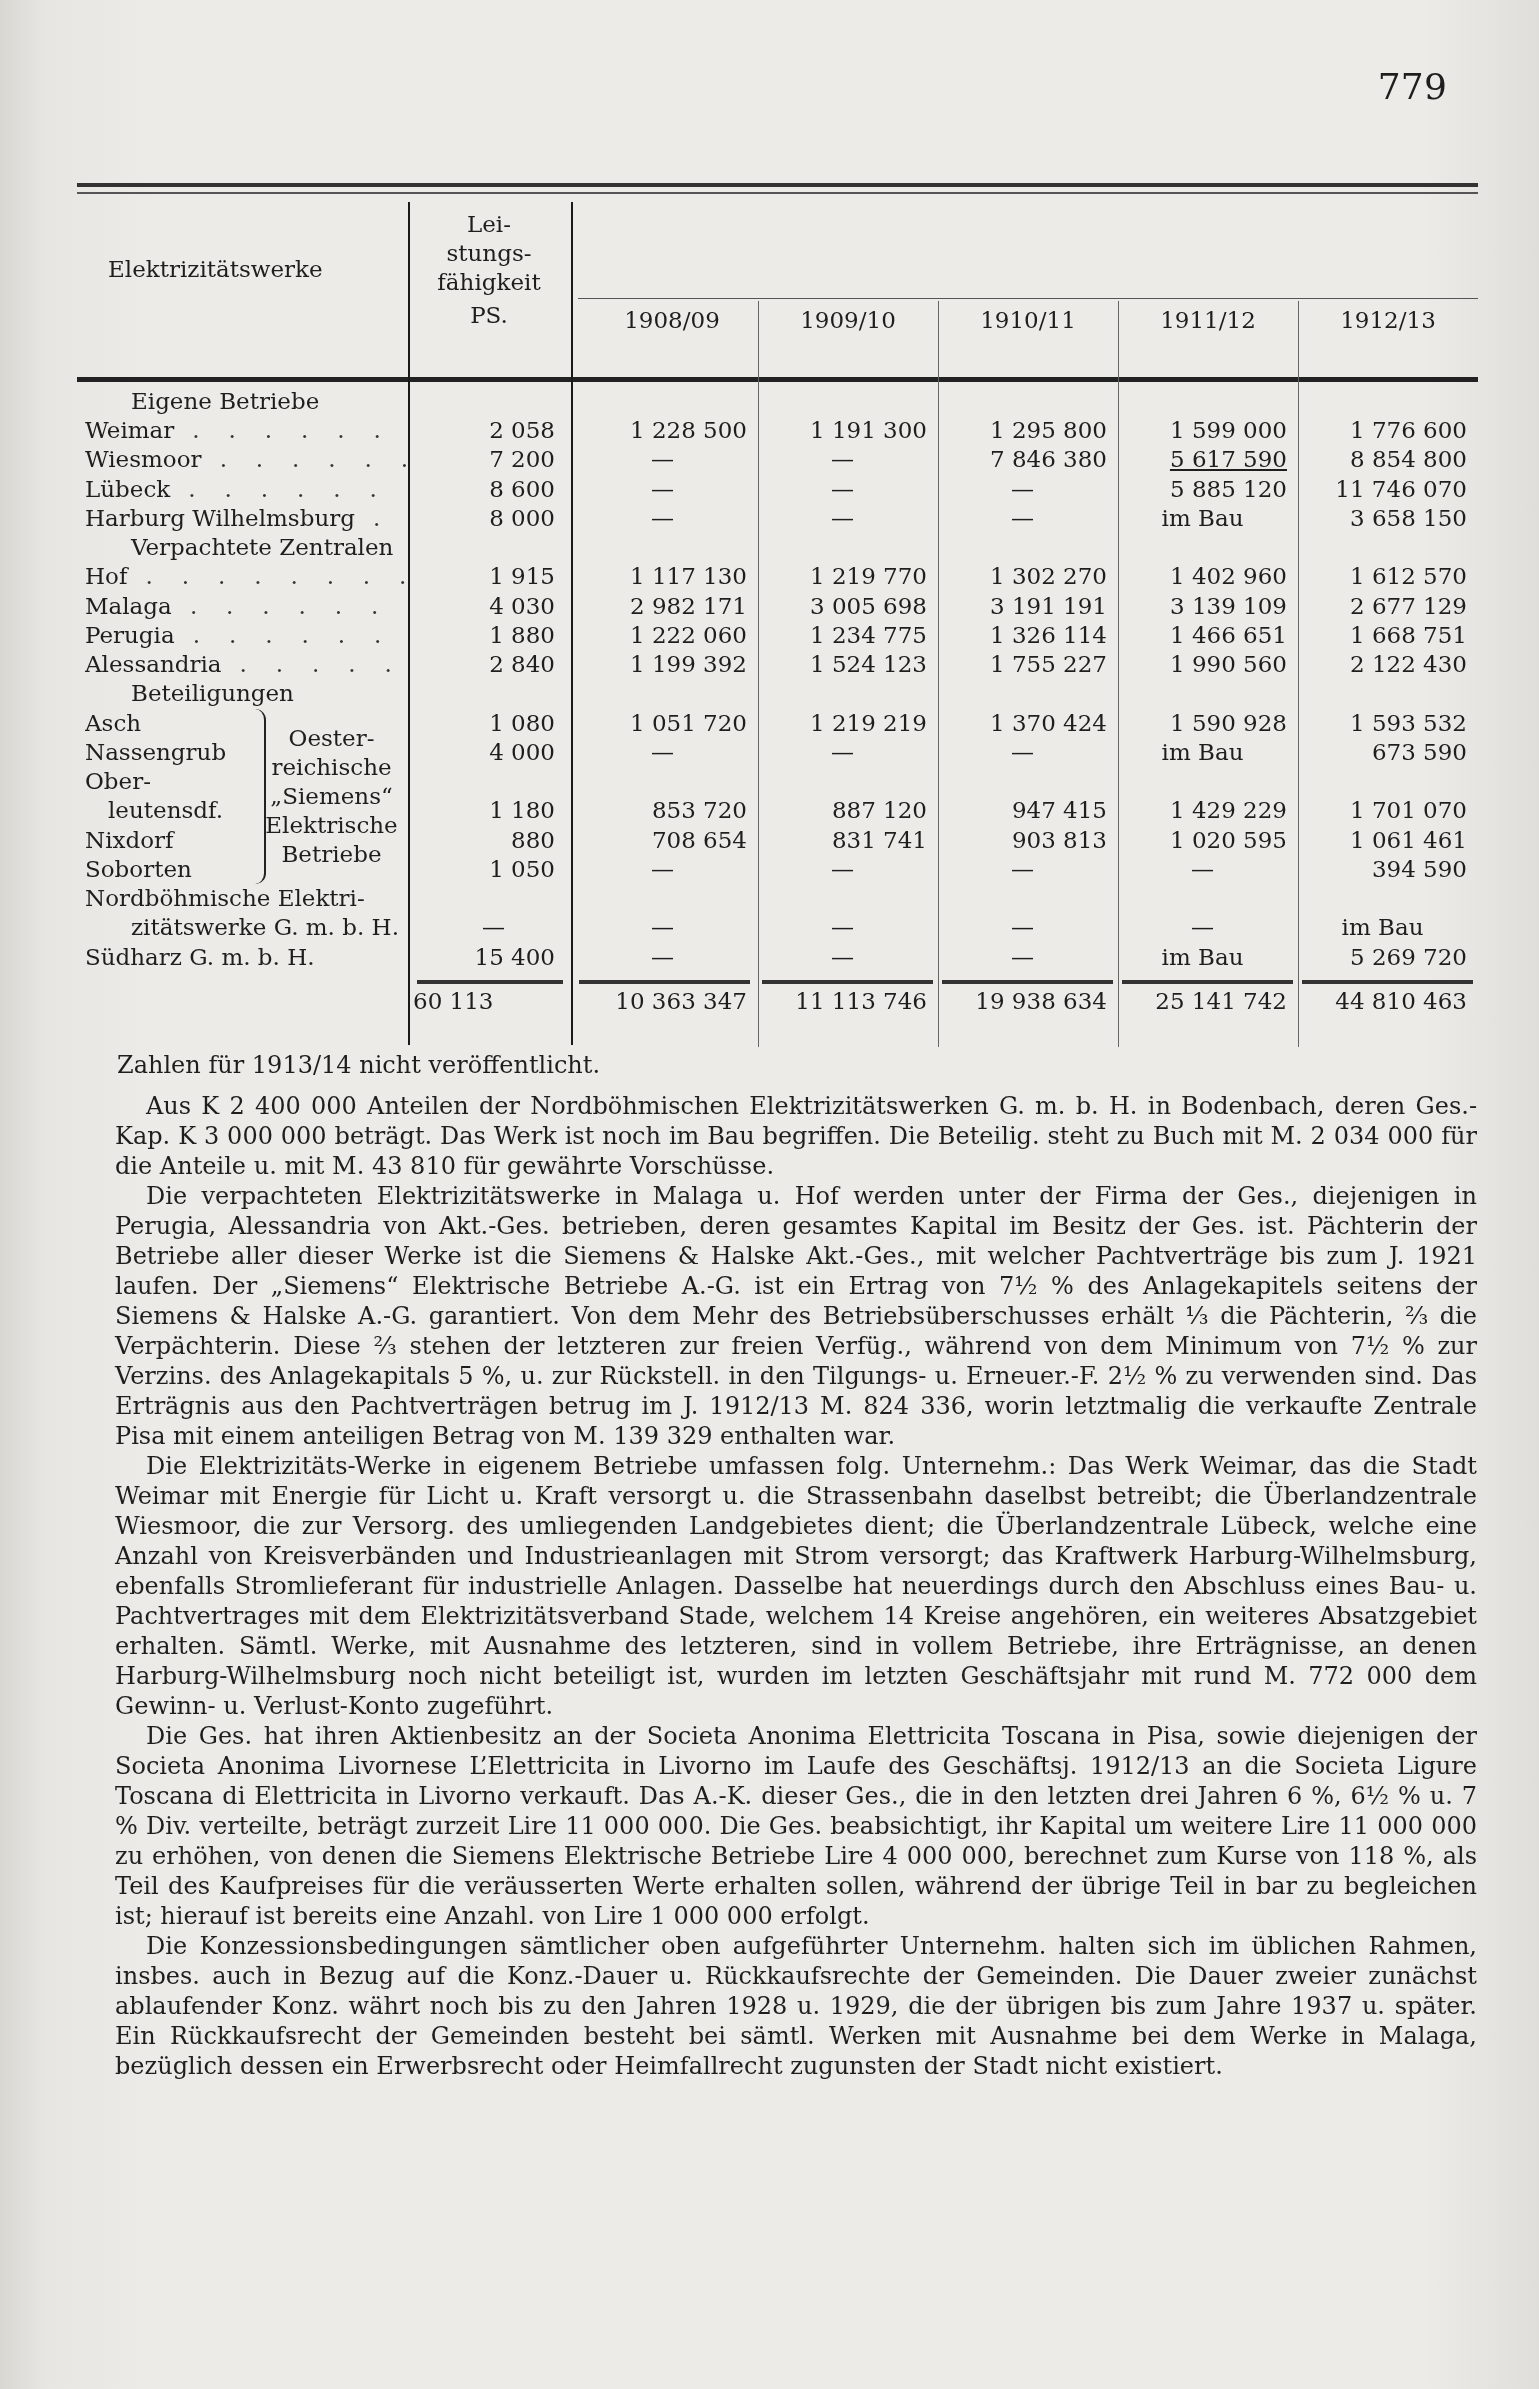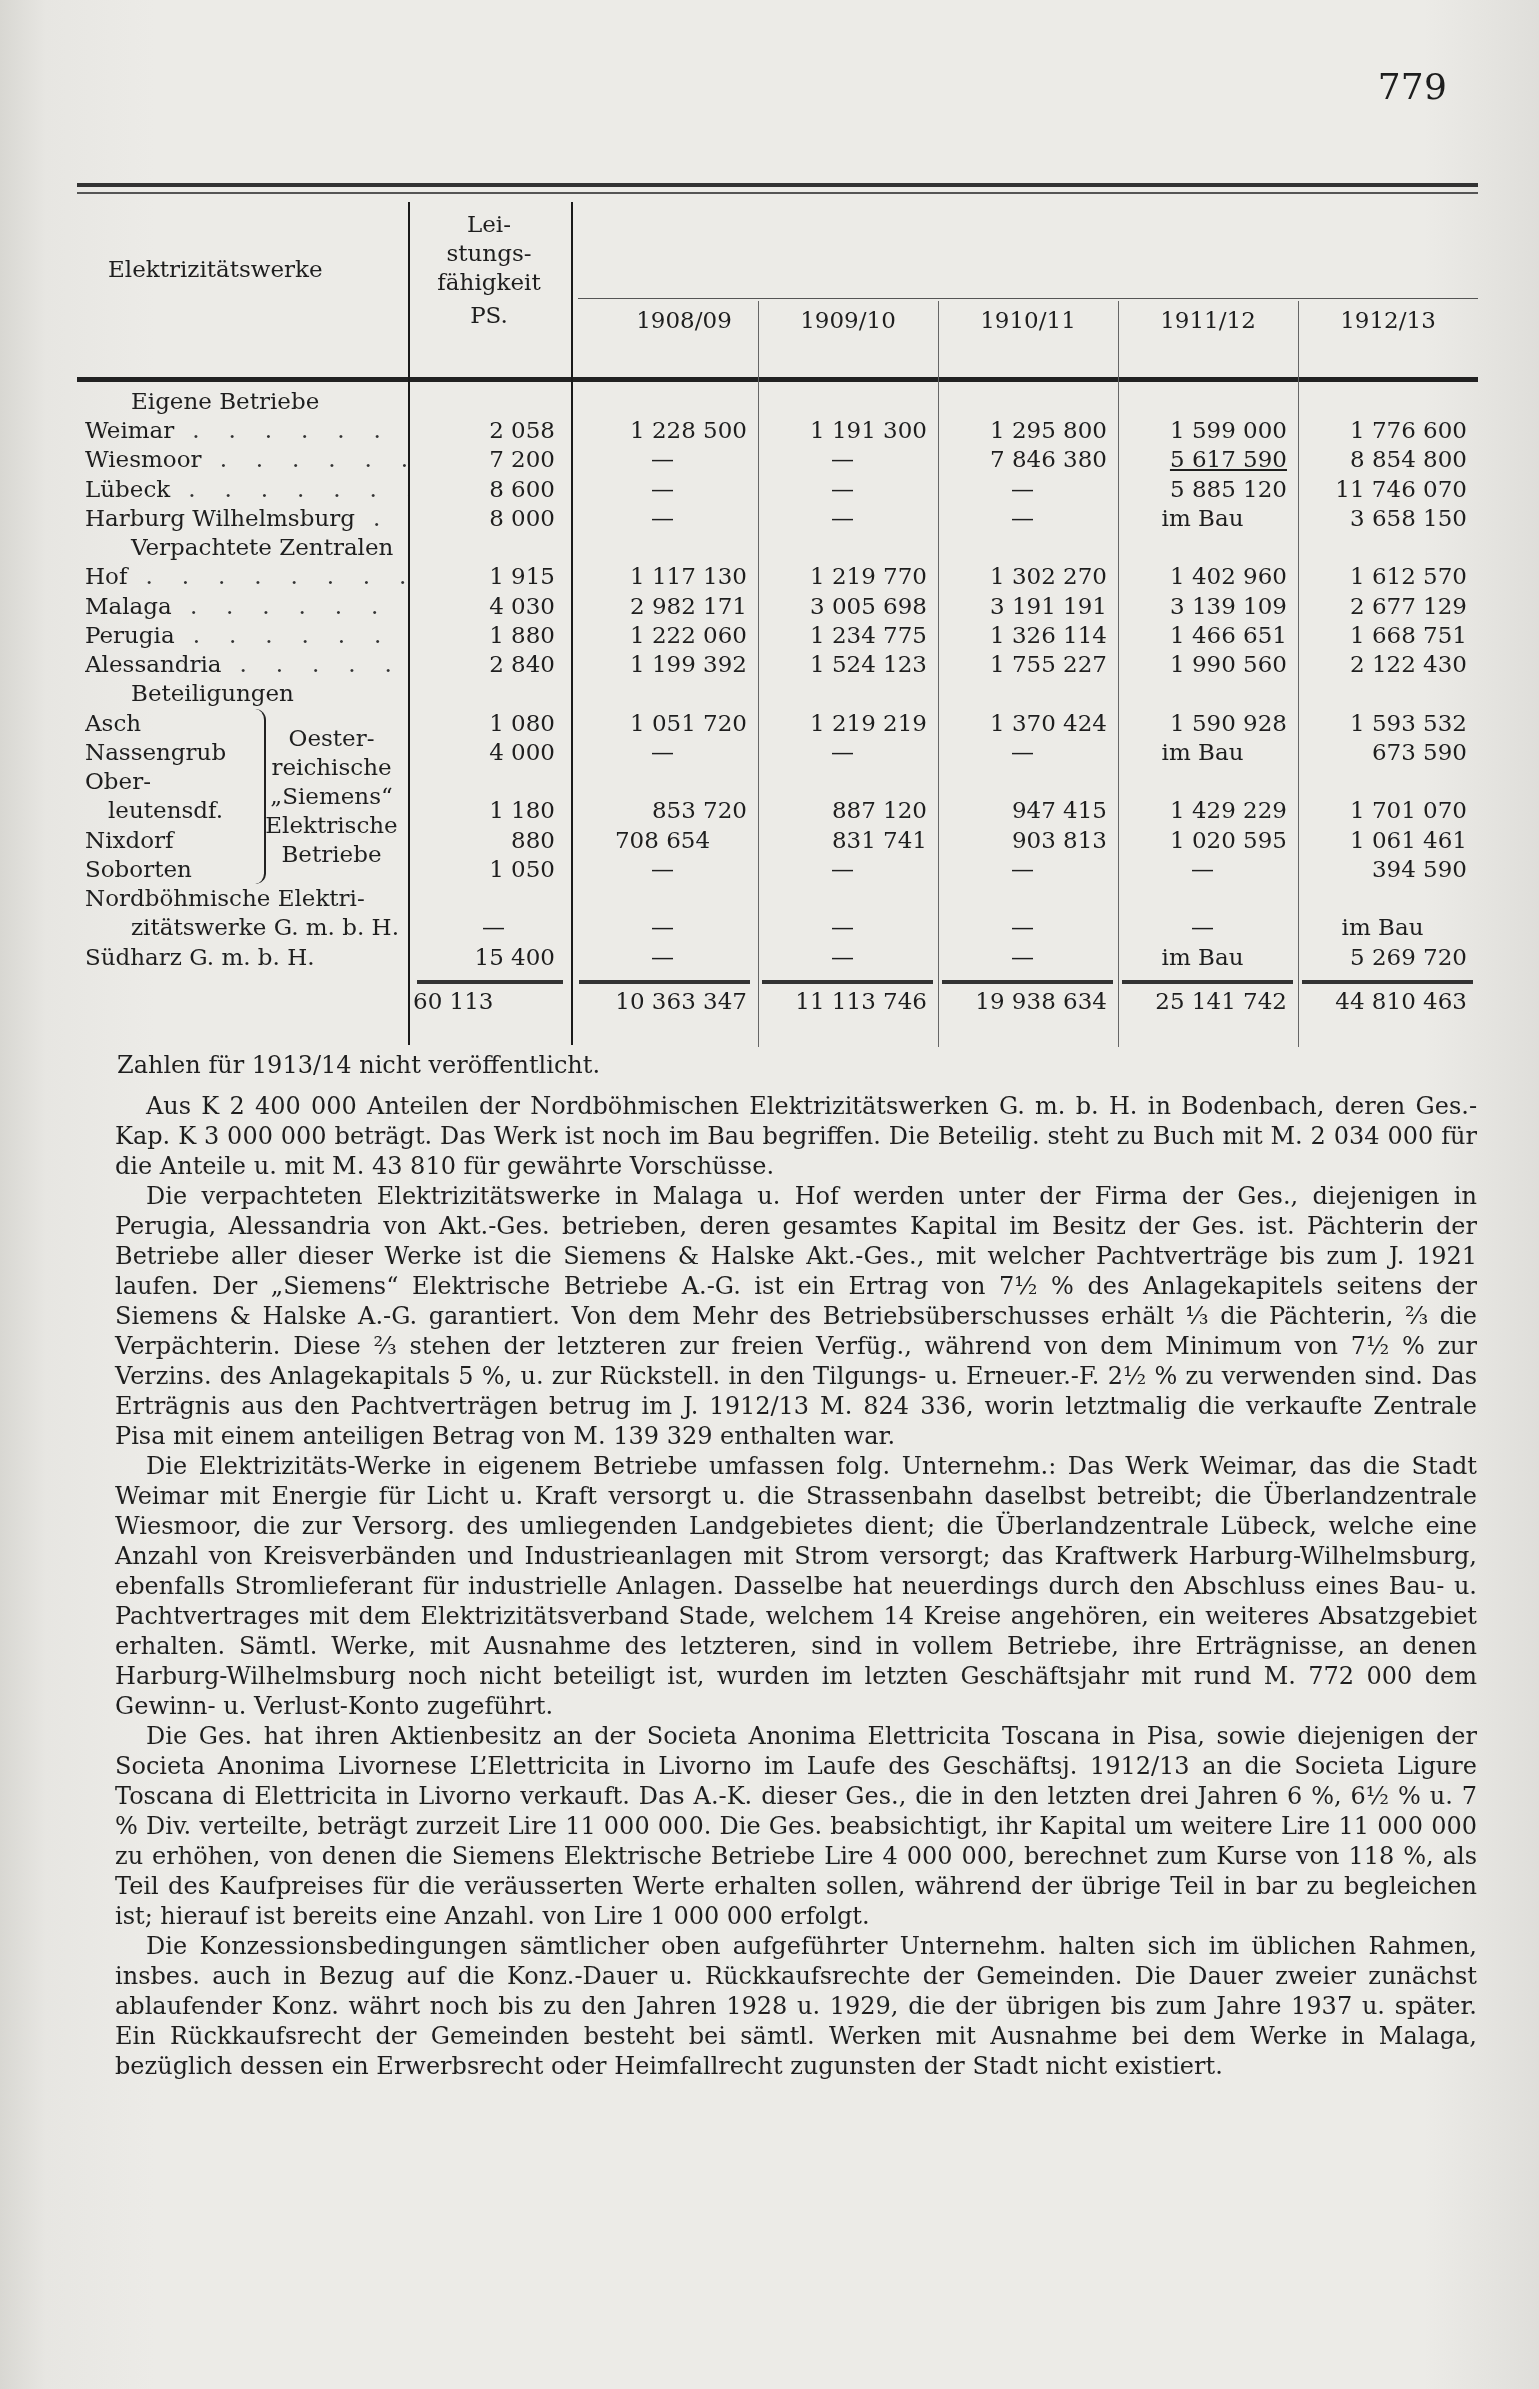--- a/index.html
+++ b/index.html
@@ -92,21 +92,21 @@
   <div class="tbl">
     <div class="hdr">
       <div class="h-name">Elektrizitätswerke</div>
       <div class="h-ps">
         <div>Lei-</div>
         <div>stungs-</div>
         <div>fähigkeit</div>
         <div style="margin-top:4.6px">PS.</div>
       </div>
       <div class="h-sub">
-        <div class="year" style="left:16px">1908/09</div>
+        <div class="year" style="left:4px">1908/09</div>
         <div class="year" style="left:180px">1909/10</div>
         <div class="year" style="left:360px">1910/11</div>
         <div class="year" style="left:540px">1911/12</div>
         <div class="year" style="left:720px">1912/13</div>
       </div>
       <div class="rule-thick"></div>
     </div>
 
     <div class="vline" style="left:323px; top:0; height:843px"></div>
     <div class="vline" style="left:486px; top:0; height:843px"></div>
@@ -223,21 +223,21 @@
           <div class="ps">1 180</div>
           <div class="v" style="left: 493px;">853 720</div>
           <div class="v" style="left: 673px;">887 120</div>
           <div class="v" style="left: 853px;">947 415</div>
           <div class="v" style="left: 1033px;">1 429 229</div>
           <div class="v" style="left: 1213px;">1 701 070</div>
         </div>
         <div class="row" style="top: 439px;">
           <div class="name">Nixdorf</div>
           <div class="ps">880</div>
-          <div class="v" style="left: 493px; text-align: center;">708 654</div>
+          <div class="v" style="left: 493px;">708 654</div>
           <div class="v" style="left: 673px;">831 741</div>
           <div class="v" style="left: 853px;">903 813</div>
           <div class="v" style="left: 1033px;">1 020 595</div>
           <div class="v" style="left: 1213px;">1 061 461</div>
         </div>
         <div class="row" style="top: 468px;">
           <div class="name">Soborten</div>
           <div class="ps">1 050</div>
           <div class="v dash" style="left: 493px;">—</div>
           <div class="v dash" style="left: 673px;">—</div>

